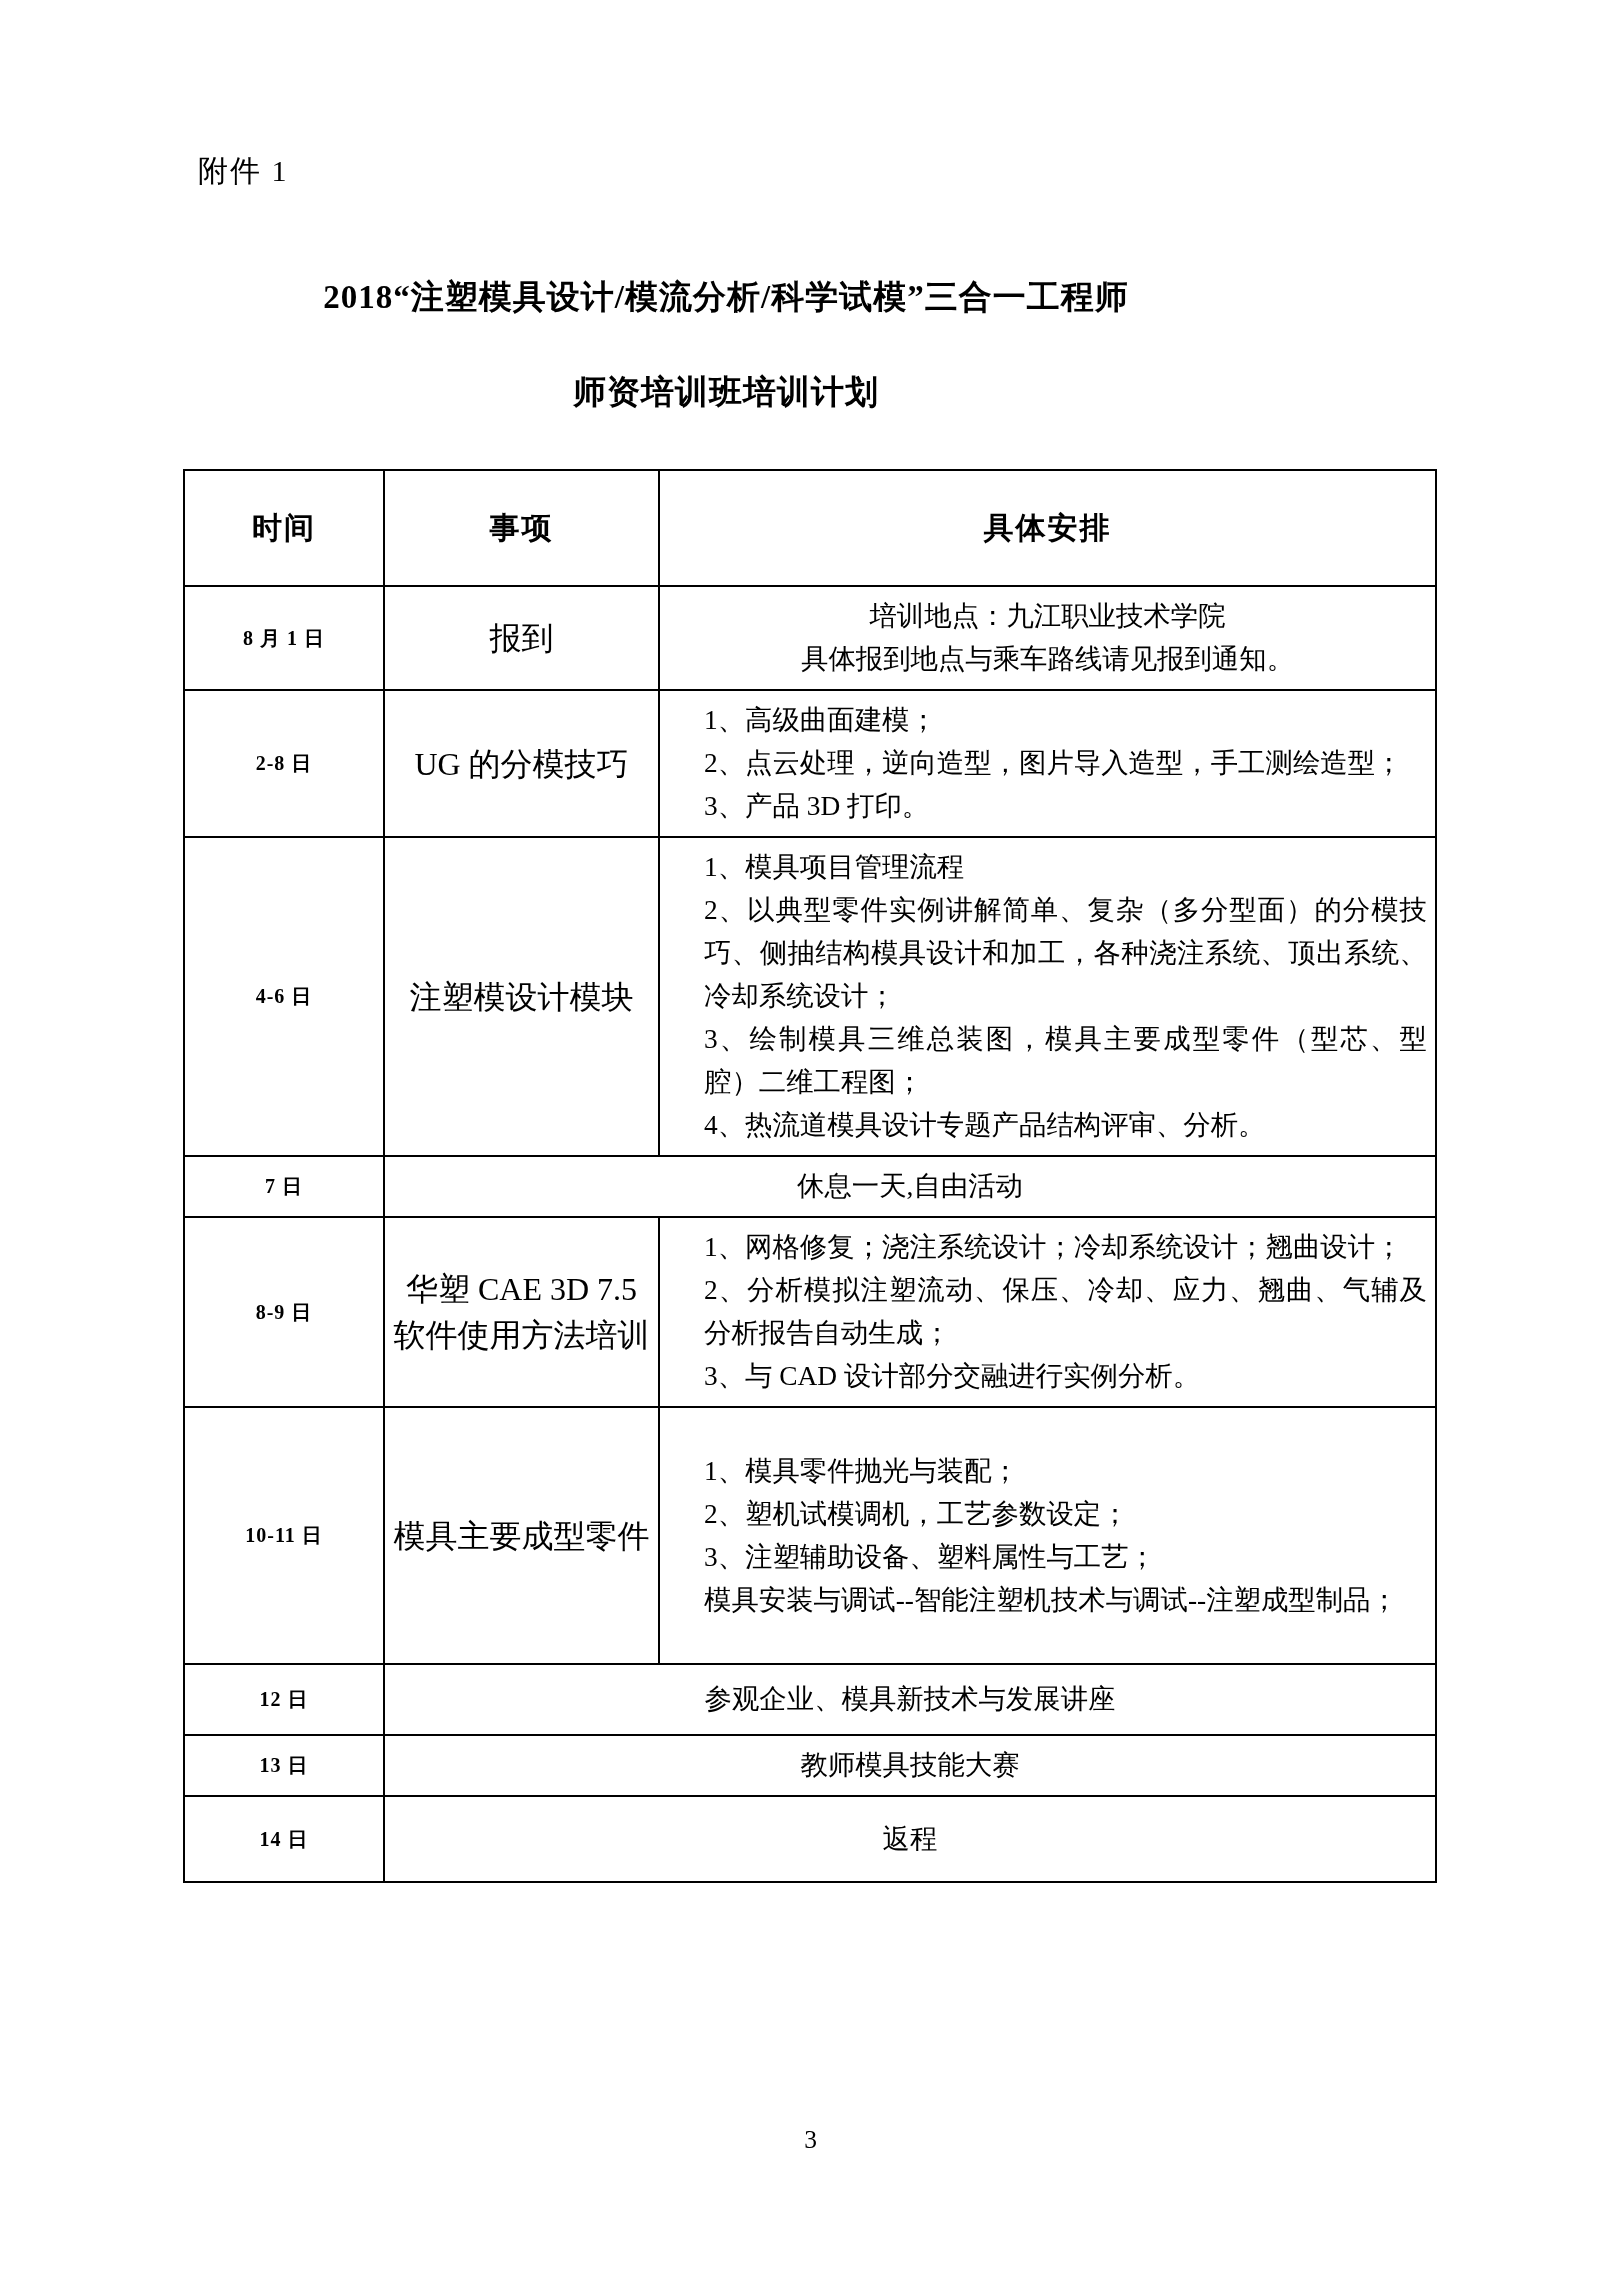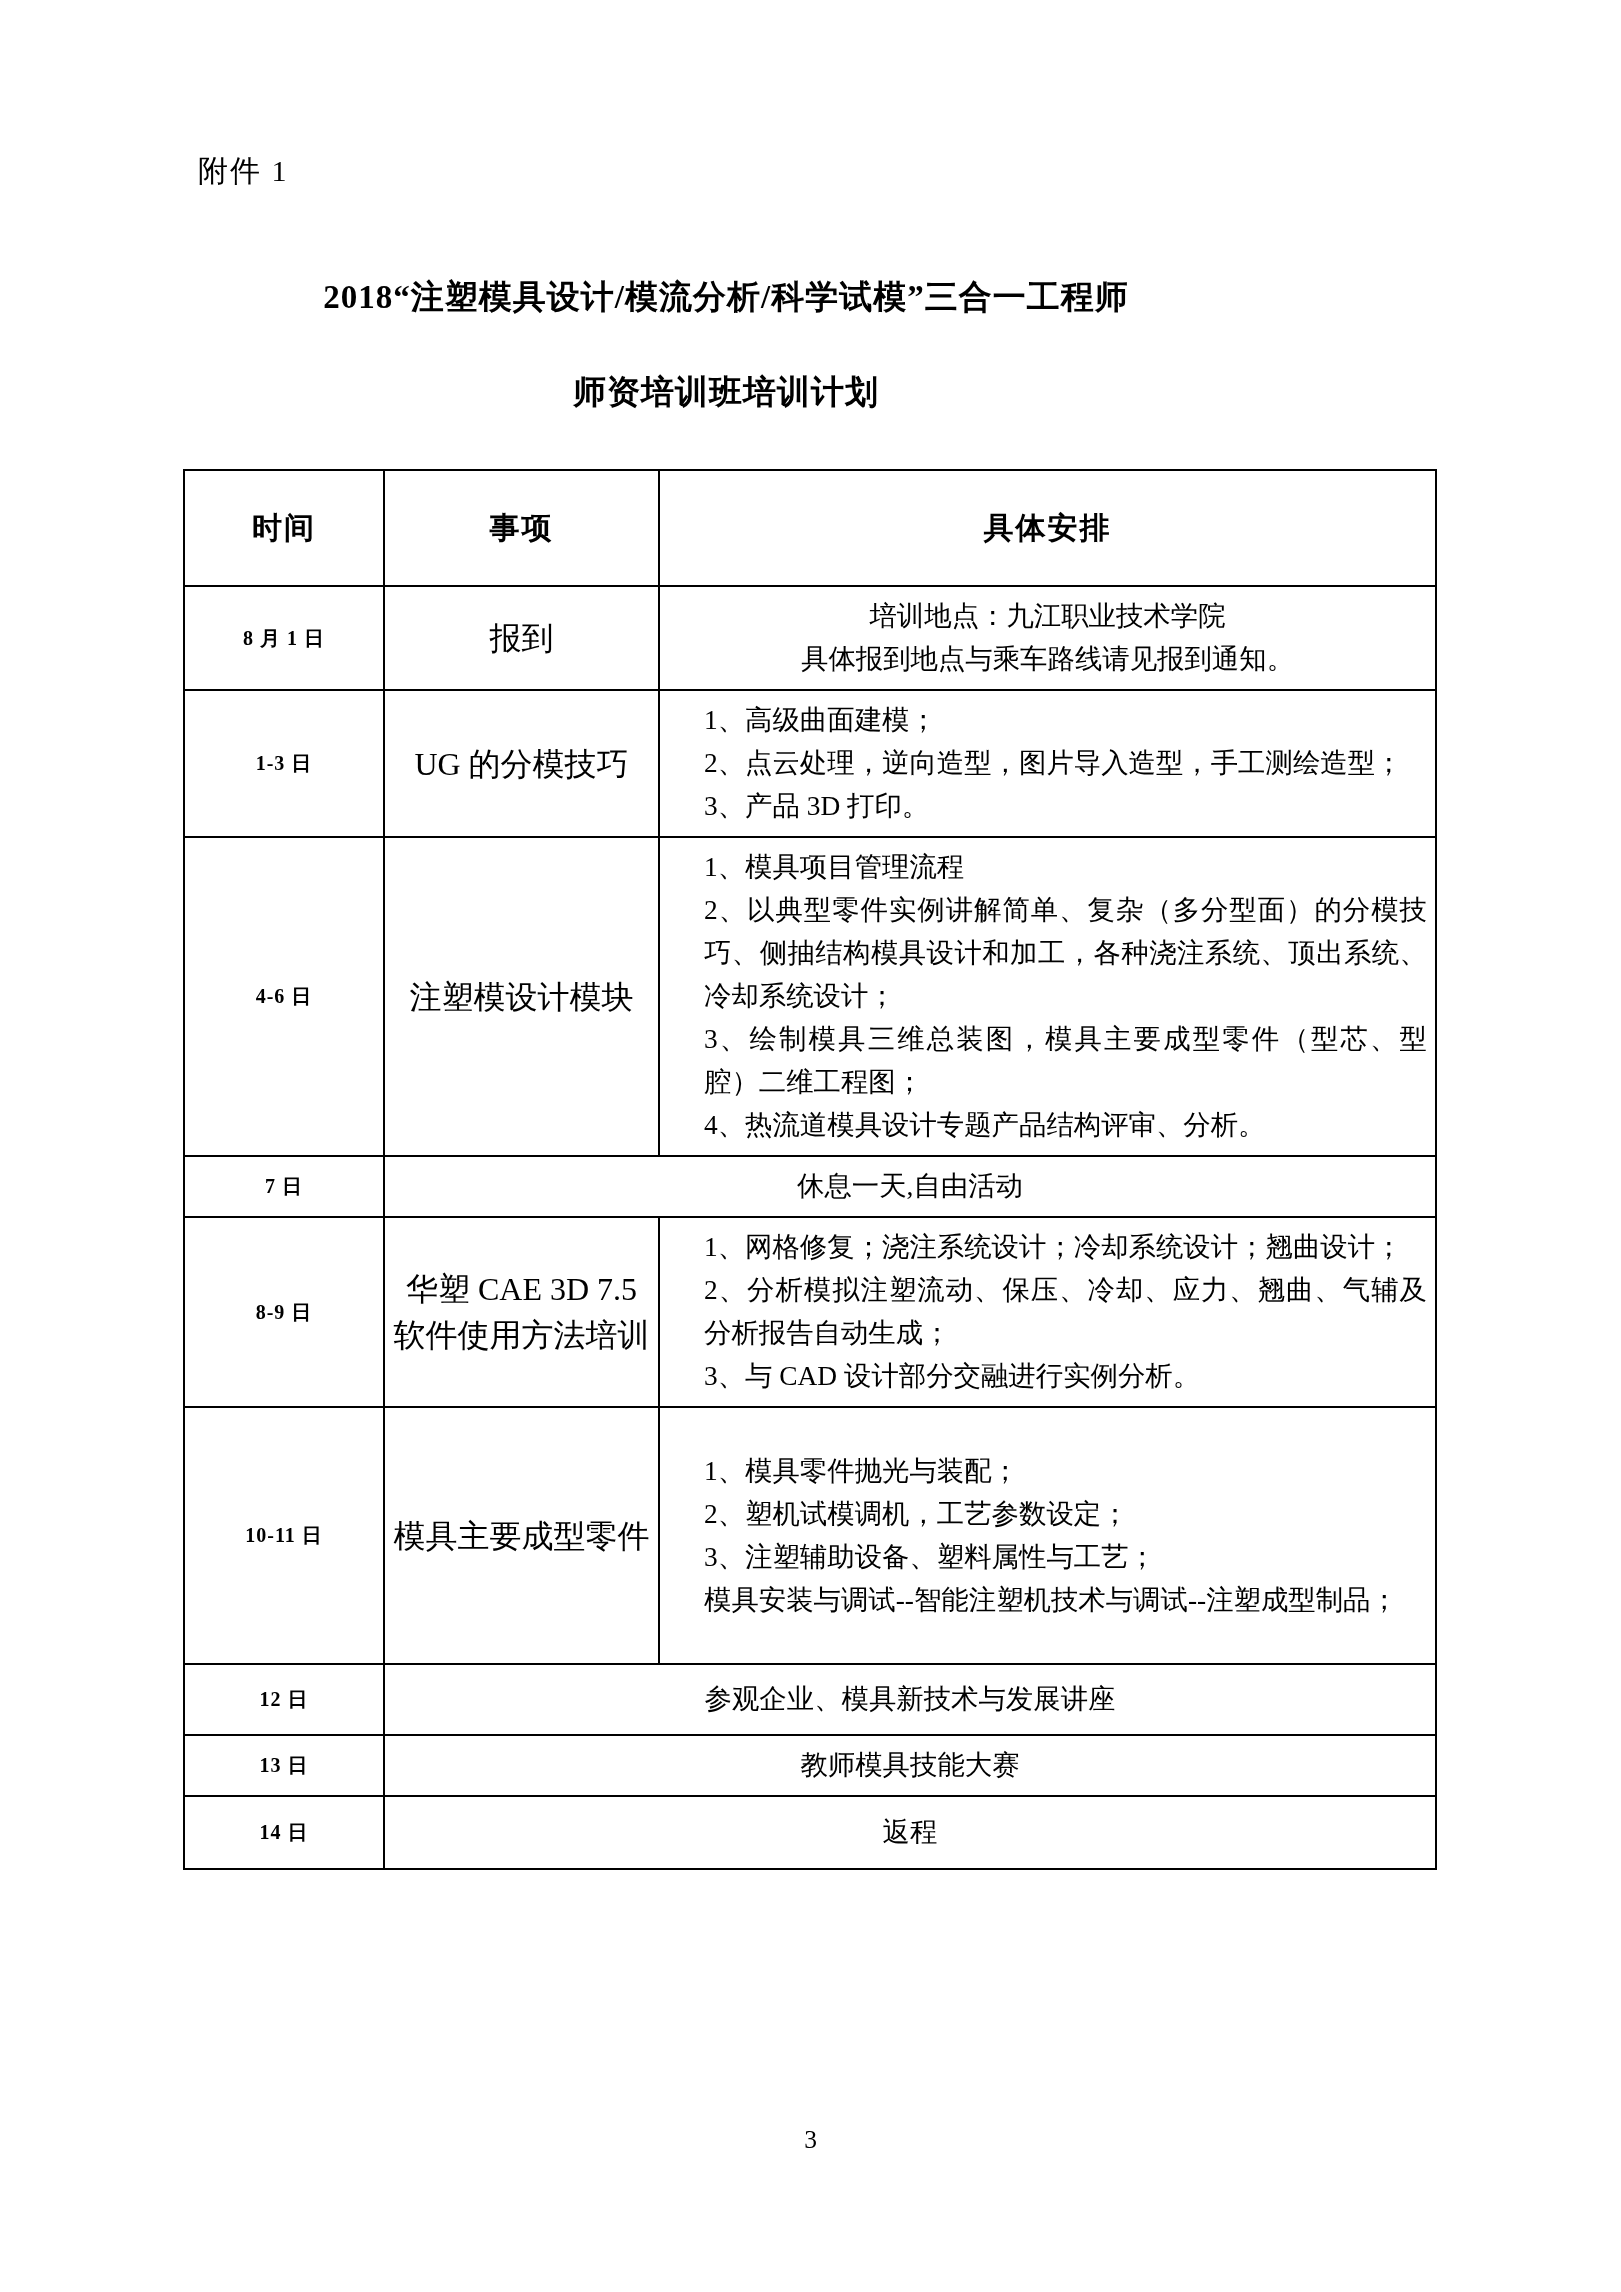--- a/index.html
+++ b/index.html
@@ -110,21 +110,21 @@
   <tbody>
       <tr style="height: 85px;">
         <td class="time-cell">8 月 1 日</td>
         <td class="item-cell">报到</td>
         <td class="details-cell center">
           <div class="detail-line">培训地点：九江职业技术学院</div>
           <div class="detail-line">具体报到地点与乘车路线请见报到通知。</div>
         </td>
       </tr>
       <tr style="height: 144px;">
-        <td class="time-cell">1-3 日</td>
+        <td class="time-cell">2-8 日</td>
         <td class="item-cell">UG 的分模技巧</td>
         <td class="details-cell left">
           <div class="detail-line">1、高级曲面建模；</div>
           <div class="detail-line">2、点云处理，逆向造型，图片导入造型，手工测绘造型；</div>
           <div class="detail-line">3、产品 3D 打印。</div>
         </td>
       </tr>
       <tr style="height: 299px;">
         <td class="time-cell">4-6 日</td>
         <td class="item-cell">注塑模设计模块</td>
@@ -165,21 +165,21 @@
         <td class="details-cell center" colspan="2">
           <div class="detail-line">参观企业、模具新技术与发展讲座</div>
         </td>
       </tr>
       <tr style="height: 54px;">
         <td class="time-cell">13 日</td>
         <td class="details-cell center" colspan="2">
           <div class="detail-line">教师模具技能大赛</div>
         </td>
       </tr>
-      <tr style="height: 73px;">
+      <tr style="height: 86px;">
         <td class="time-cell">14 日</td>
         <td class="details-cell center" colspan="2">
           <div class="detail-line">返程</div>
         </td>
       </tr>
     </tbody>
 </table>
 
 <div class="page-number">3</div>
 

